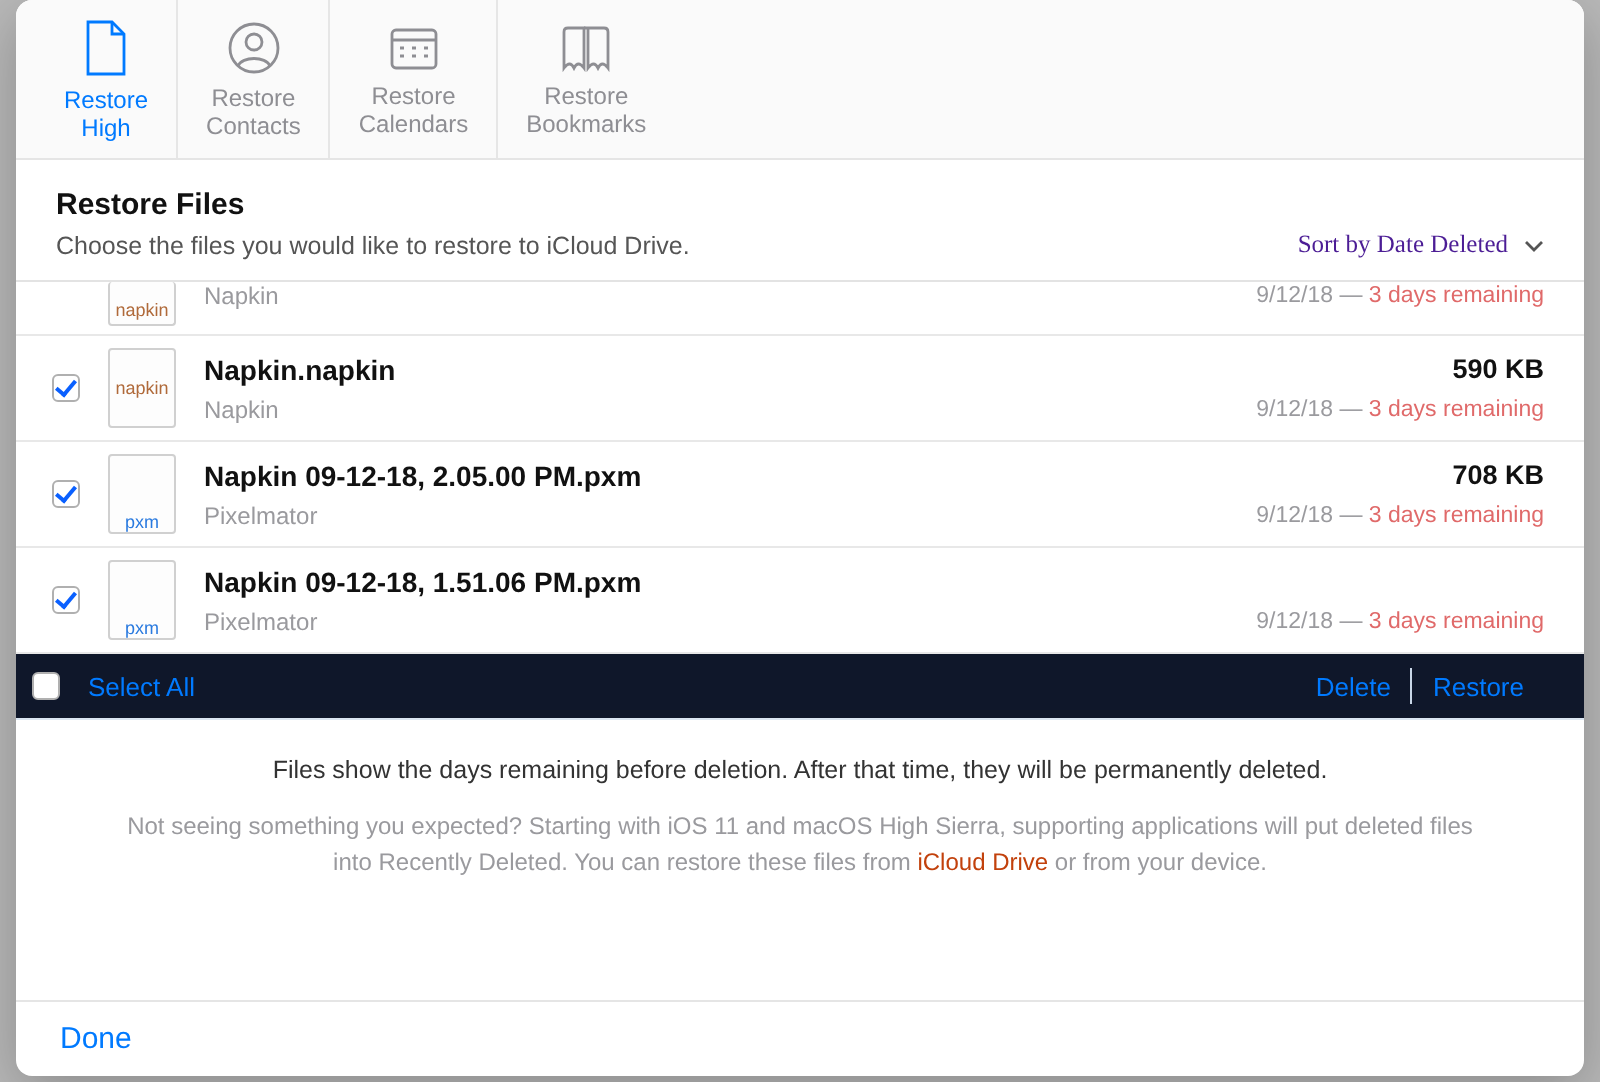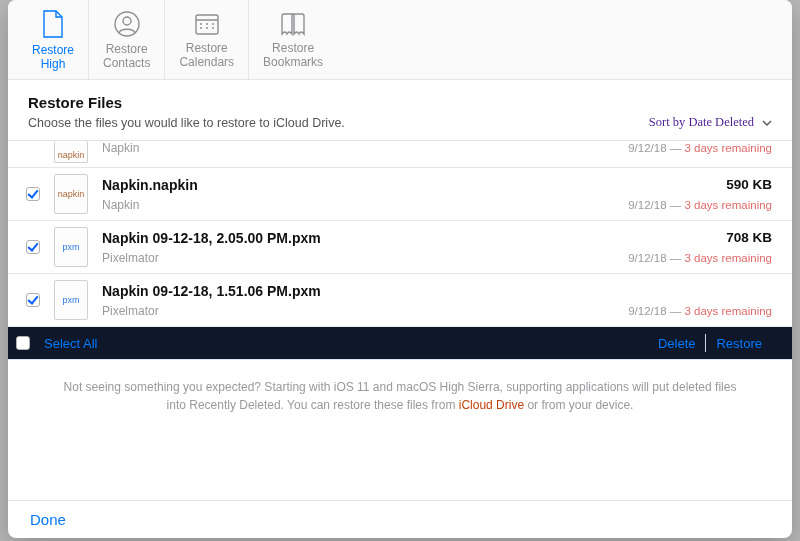--- a/index.html
+++ b/index.html
@@ -44,21 +44,21 @@
   }
   .checkbox.checked::after {
     content: ""; width: 8px; height: 4px; border-left: 2px solid #0a60ff; border-bottom: 2px solid #0a60ff;
     transform: rotate(-50deg); margin-top: -2px;
   }
   .fileicon {
     grid-row: 1 / span 2; width: 34px; height: 40px; border: 1px solid #d0d0d0; border-radius: 2px;
     background: #fdfdfd; position: relative; font-size: 9px; color: #b06a3a;
     display:flex; align-items:center; justify-content:center;
   }
-  .fileicon.pxm { color: #2a7adf; }
+  .fileicon.pxm { color: #2a7adf; align-items: flex-end; }
   .filerow .fname { grid-column: 3; grid-row: 1; font-size: 14px; font-weight: 600; color: #111; }
   .filerow .fsrc  { grid-column: 3; grid-row: 2; font-size: 12px; color: #9a9a9e; }
   .filerow .fsize { grid-column: 4; grid-row: 1; text-align: right; font-size: 13.5px; font-weight: 600; color: #111; }
   .filerow .fmeta { grid-column: 4; grid-row: 2; text-align: right; font-size: 11.5px; color: #9a9a9e; white-space: nowrap; }
   .fmeta .remain { color: #e06a6a; }
   .actionbar {
     display: flex; align-items: center; background: #0f172a; border-bottom: 1px solid #dbe6f2;
     padding: 7px 20px 7px 8px; font-size: 13px;
   }
   .actionbar .checkbox { margin-right: 14px; }
@@ -199,20 +199,21 @@
         <div class="checkbox"></div>
         <span class="selectall">Select All</span>
         <span class="spacer"></span>
         <span class="linkbtn">Delete</span>
         <span class="divider"></span>
         <span class="linkbtn" style="font-weight:500">Restore</span>
       </div>
     </div>
 
     <div class="footnotes">
+      <div class="note1">Files show the days remaining before deletion. After that time, they will be permanently deleted.</div>
       <div class="note2">
         <span>Not seeing something you expected? Starting with iOS 11 and macOS High Sierra, supporting applications will put deleted files into Recently Deleted. You can restore these files from </span><span class="link">iCloud Drive</span><span> or from your device.</span>
       </div>
     </div>
   </div>
 
   <div class="footer">
     <span class="done">Done</span>
   </div>
 

